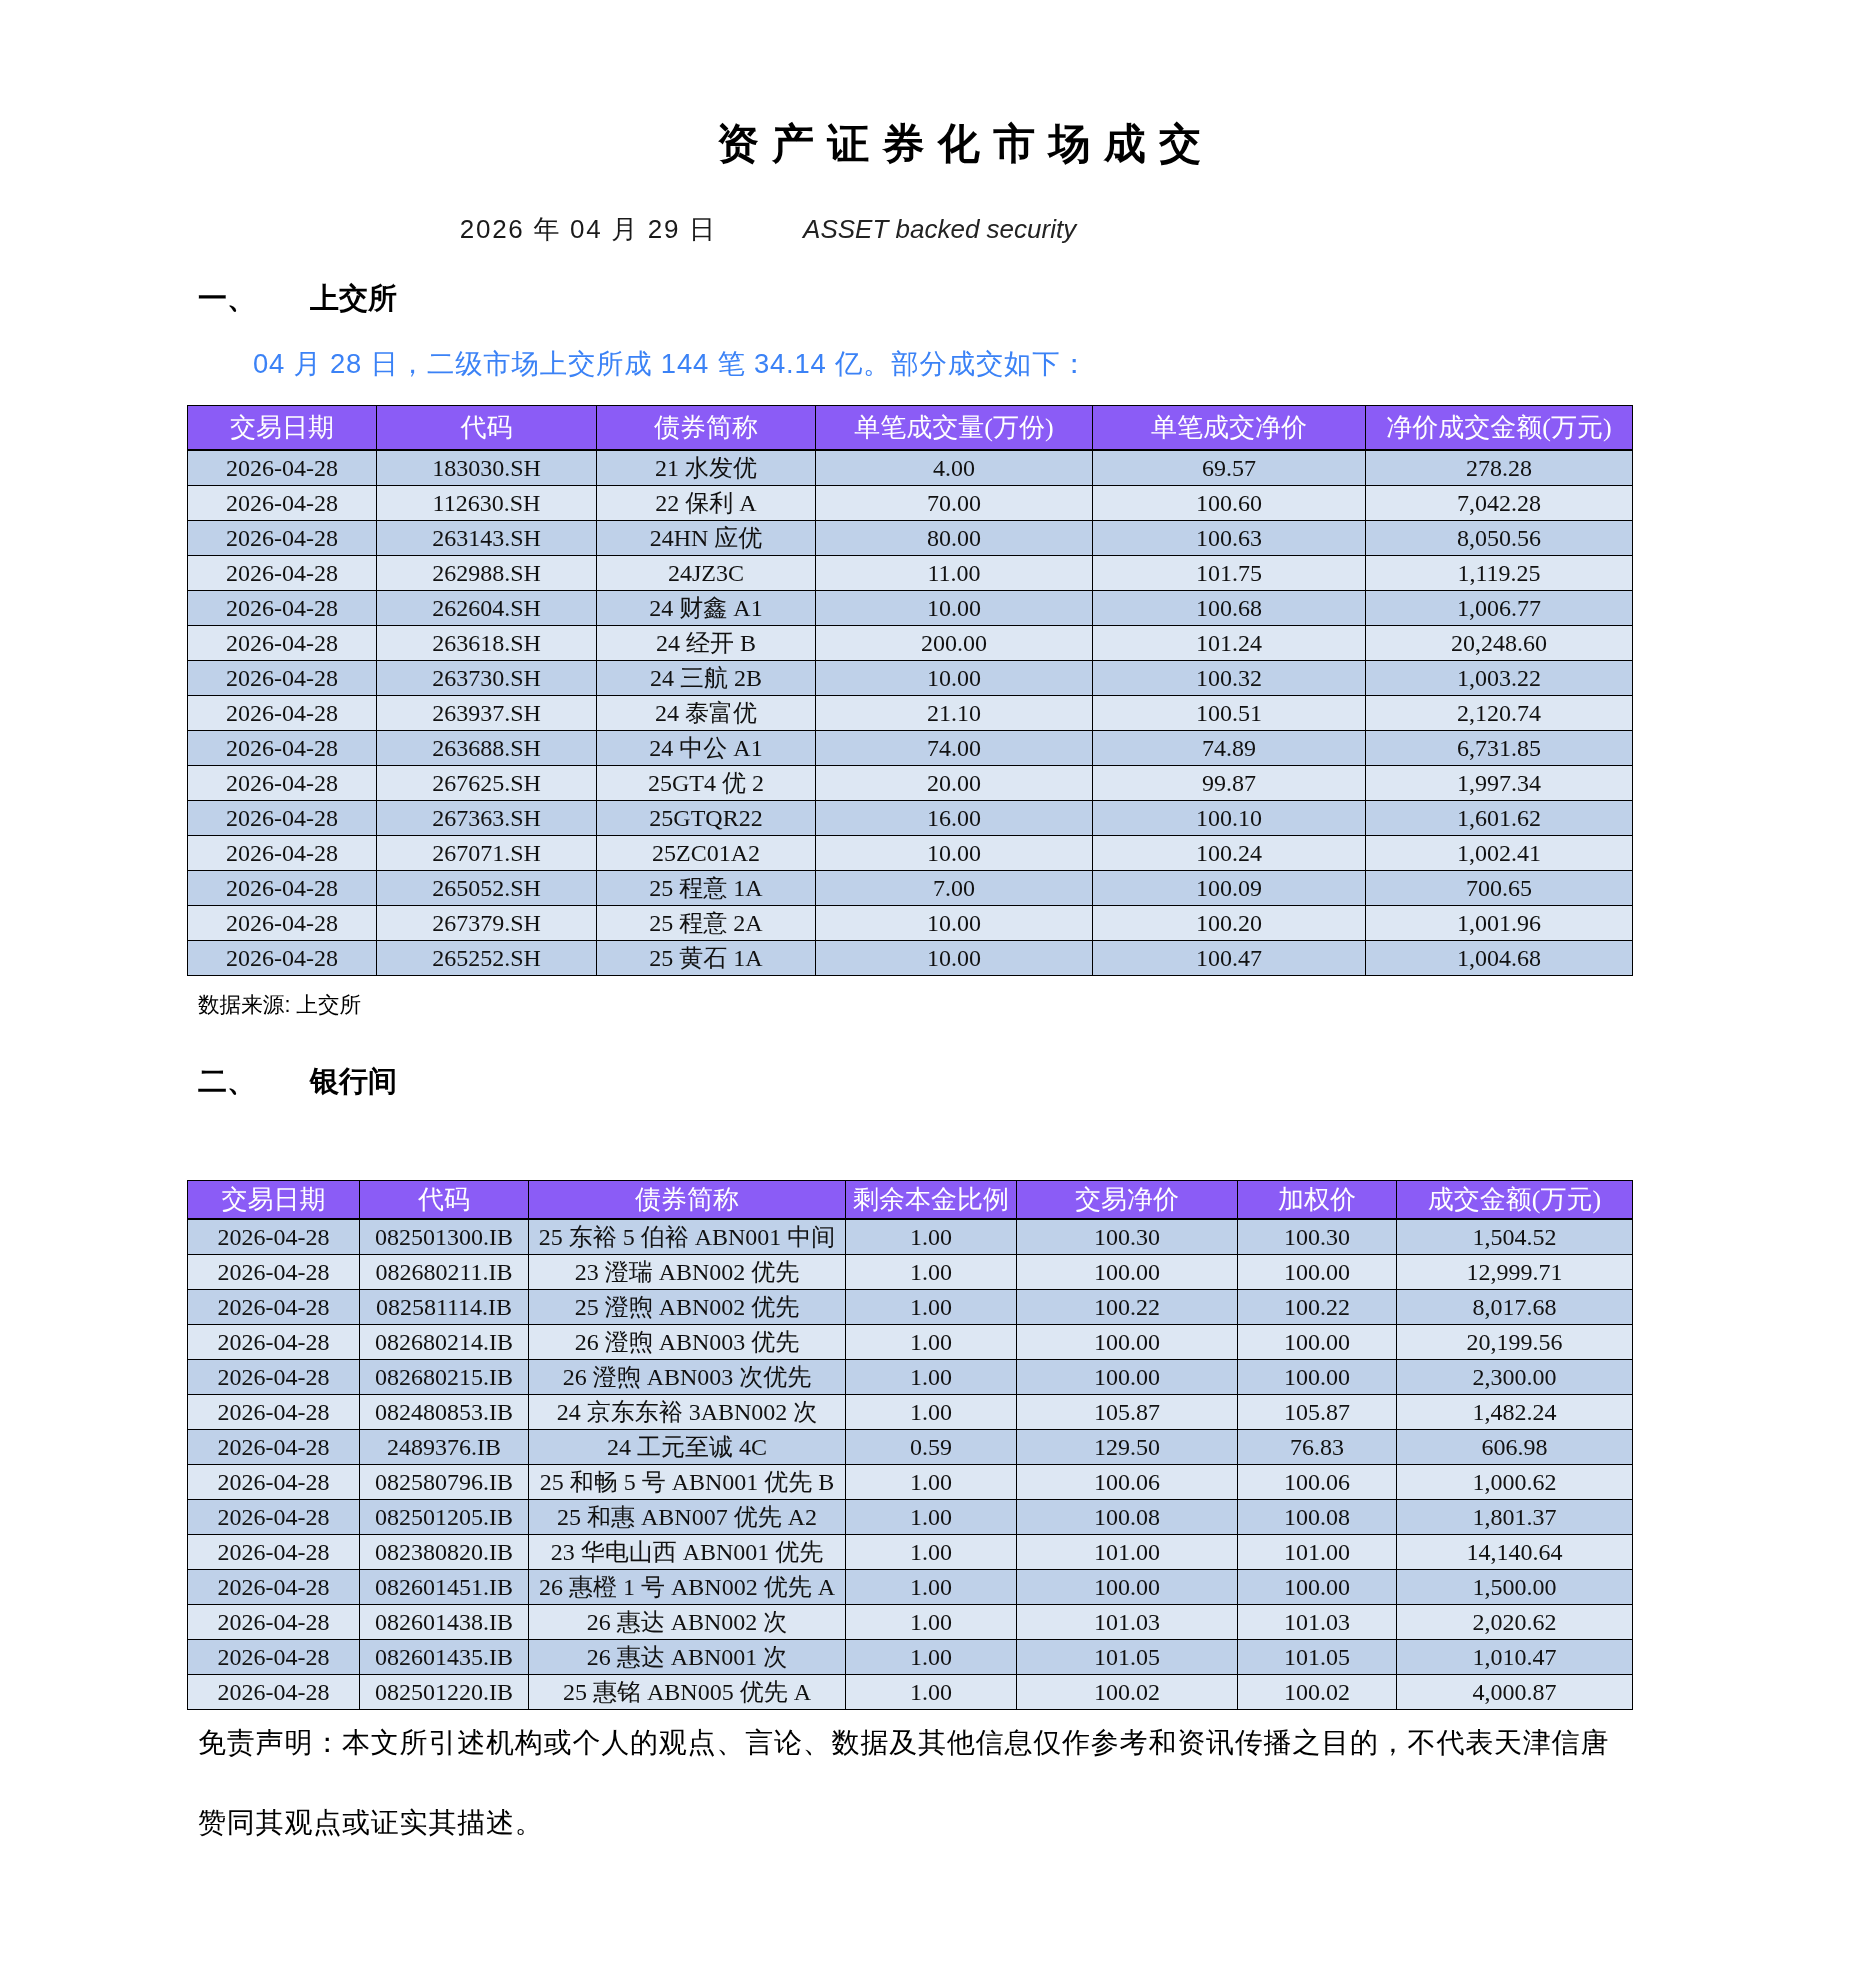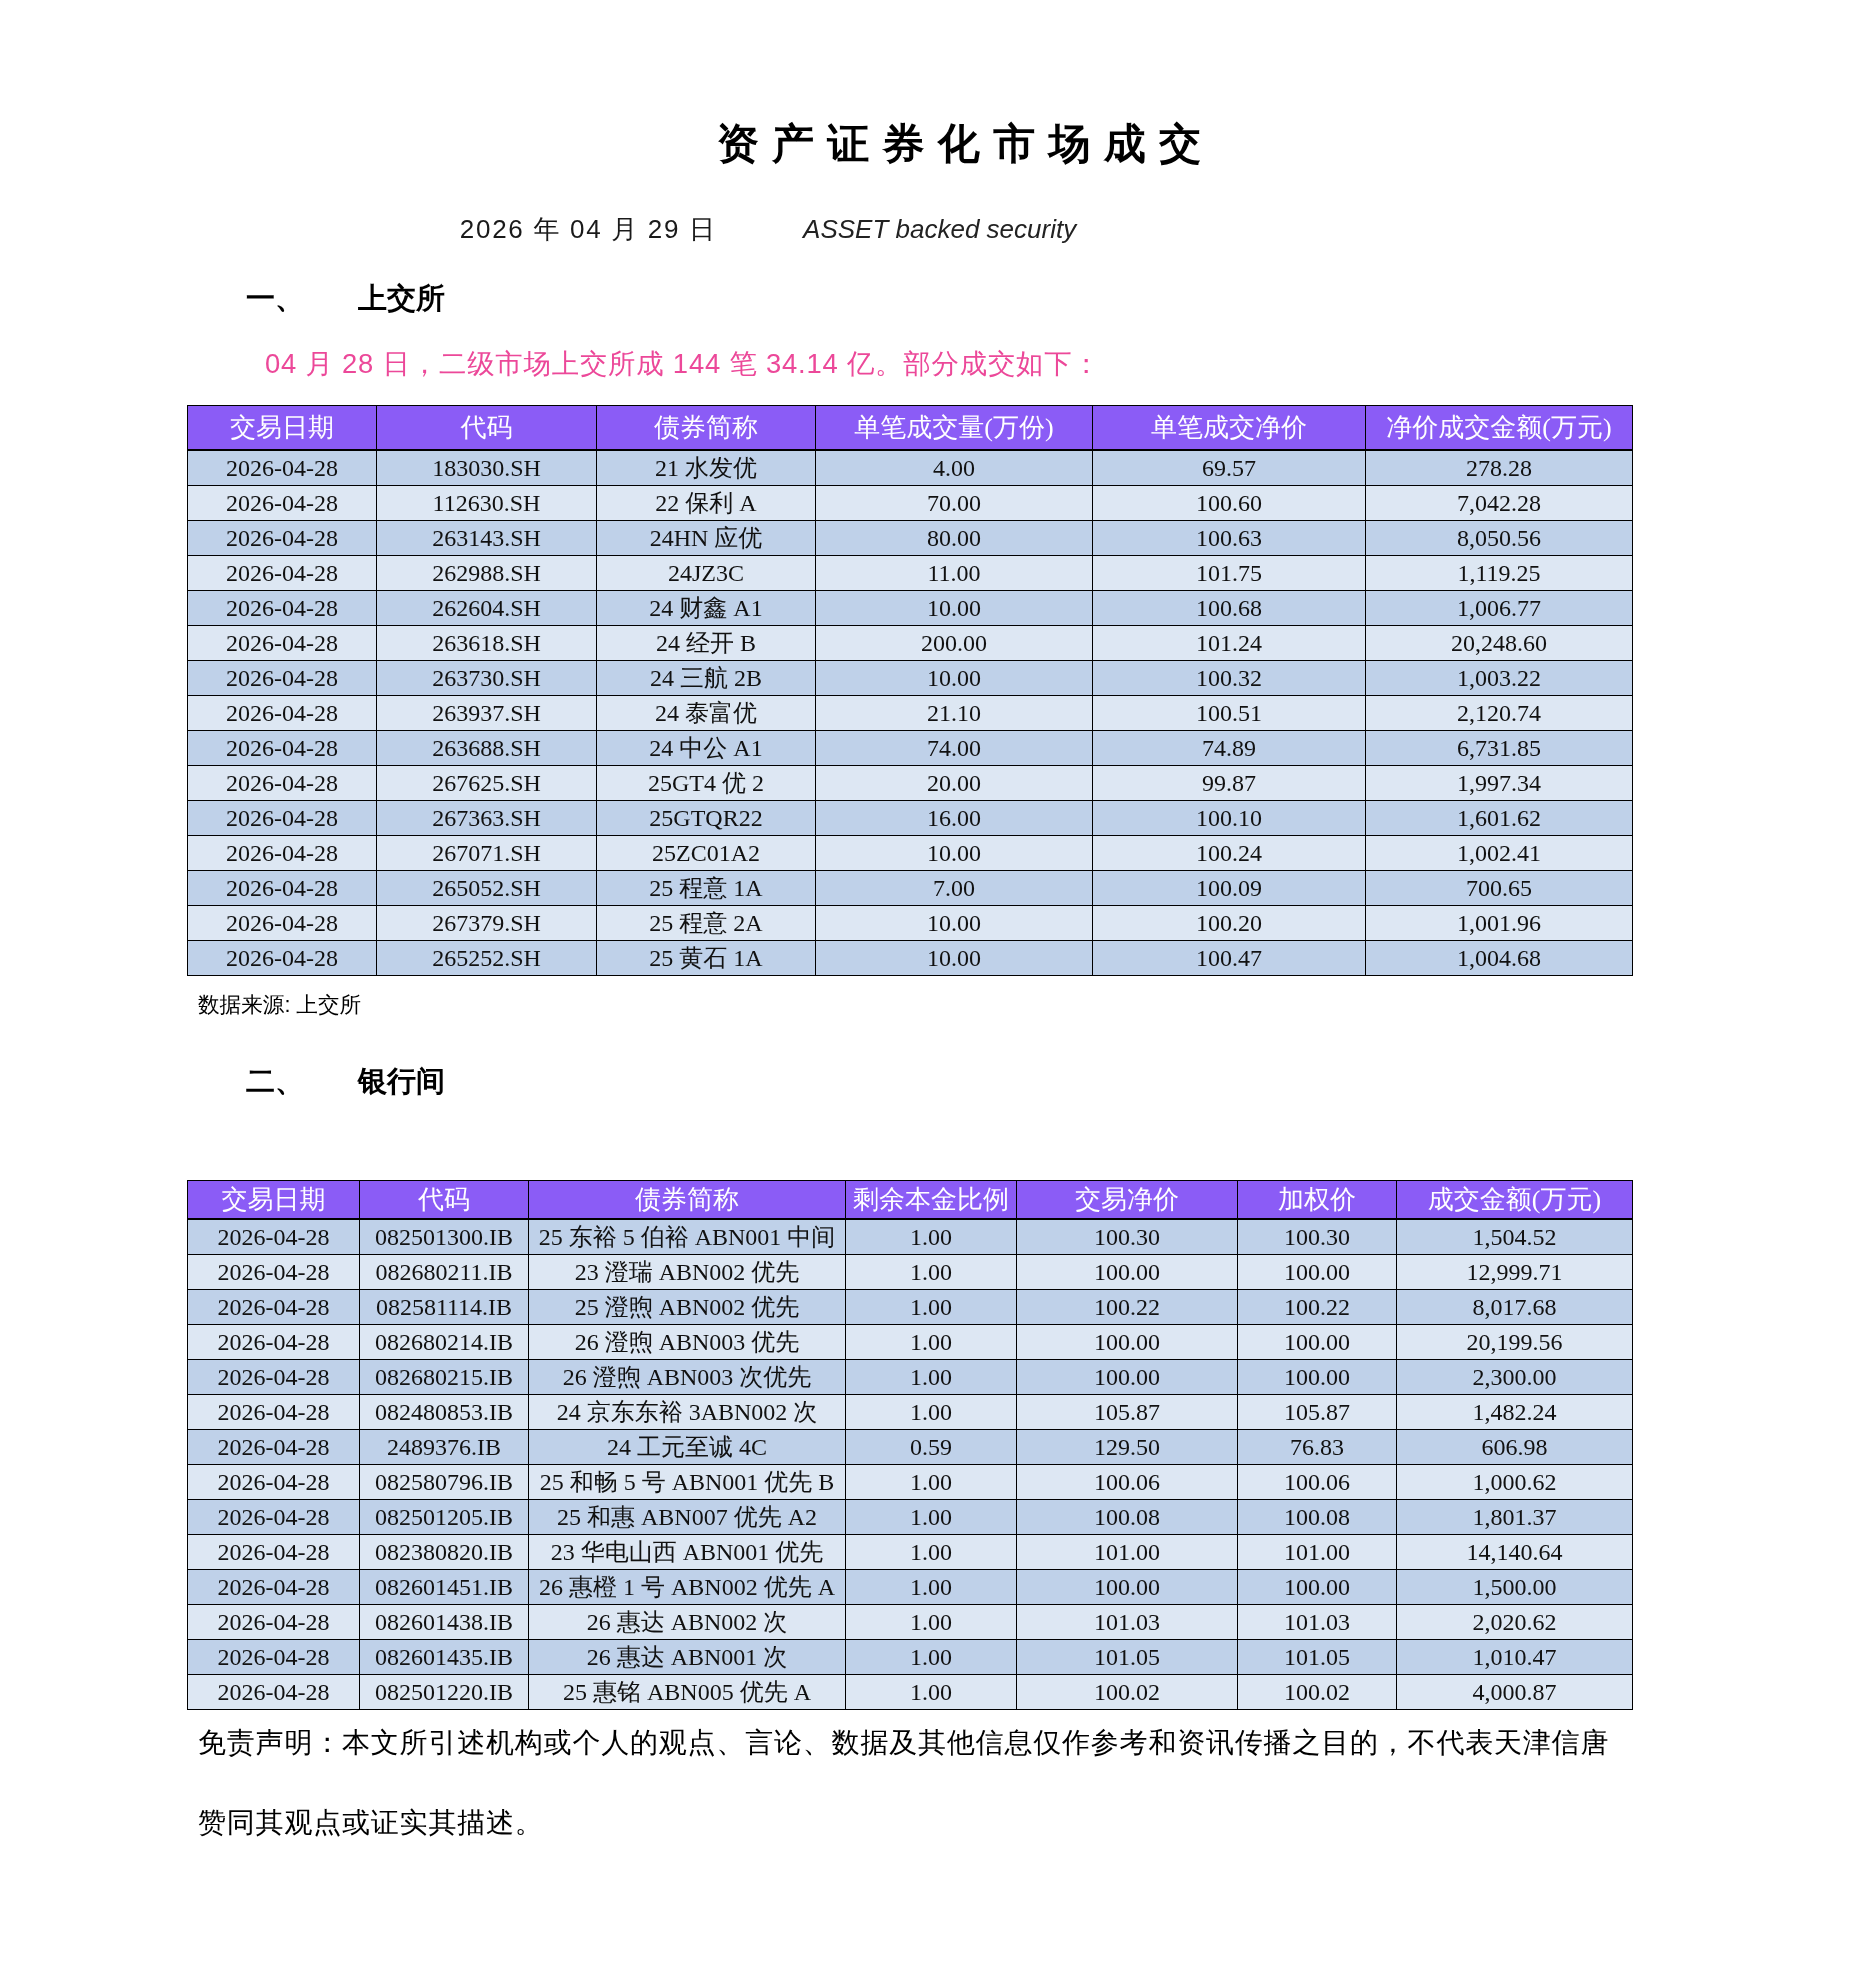--- a/index.html
+++ b/index.html
@@ -22,28 +22,28 @@
     position:absolute; top:212px; left:0; width:1536px;
     text-align:center; font-size:26px; color:#1a1a1a;
   }
   .dateline .date-cn{ letter-spacing:1.7px; }
   .dateline .subtitle-en{
     display:inline-block; margin-left:79px;
     font-style:italic; font-size:26px; color:#222;
   }
   .sec-heading{
     position:absolute; left:198px;
-    font-size:29px; font-weight:bold; color:#000;margin-left:48px;
+    font-size:29px; font-weight:bold; color:#000;
   }
   .sec-heading .sec-name{ margin-left:46px; }
   #heading-1{ top:279px; }
   #heading-2{ top:1062px; }
   .intro{
     position:absolute; left:253px;
-    font-size:27.4px; color:#ec4899; letter-spacing:0.8px;margin-left:12px;
+    font-size:27.4px; color:#3b82f6; letter-spacing:0.8px;
   }
   #intro-1{ top:346px; }
   #intro-2{ top:1128px; }
   table.data-table{
     position:absolute; left:187px; width:1445px;
     border-collapse:collapse; table-layout:fixed;
   }
   #table-sse{ top:405px; }
   #table-interbank{ top:1180px; }
   table.data-table th, table.data-table td{

